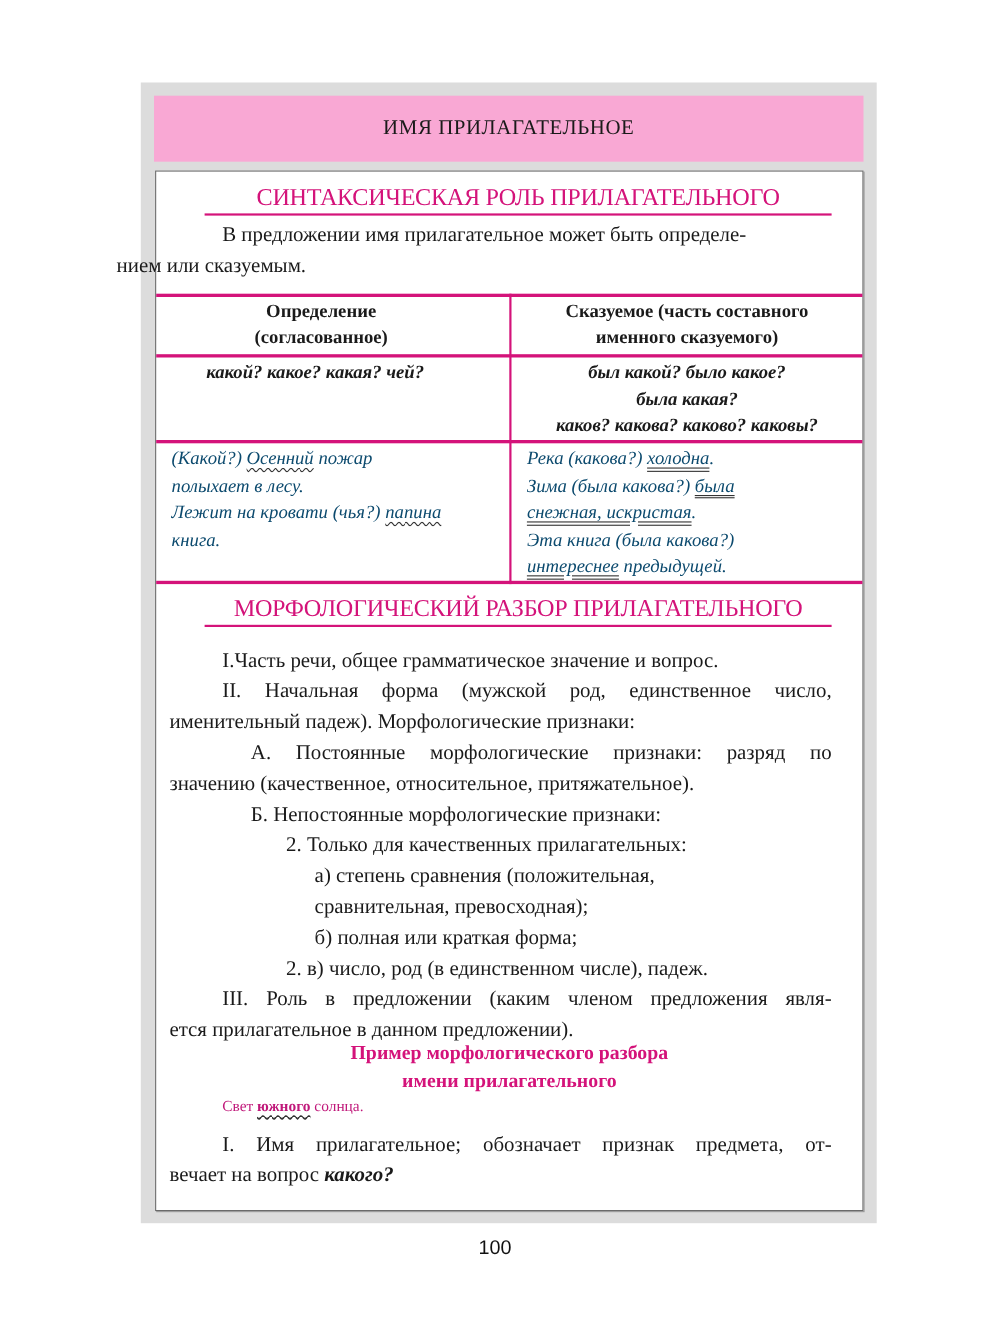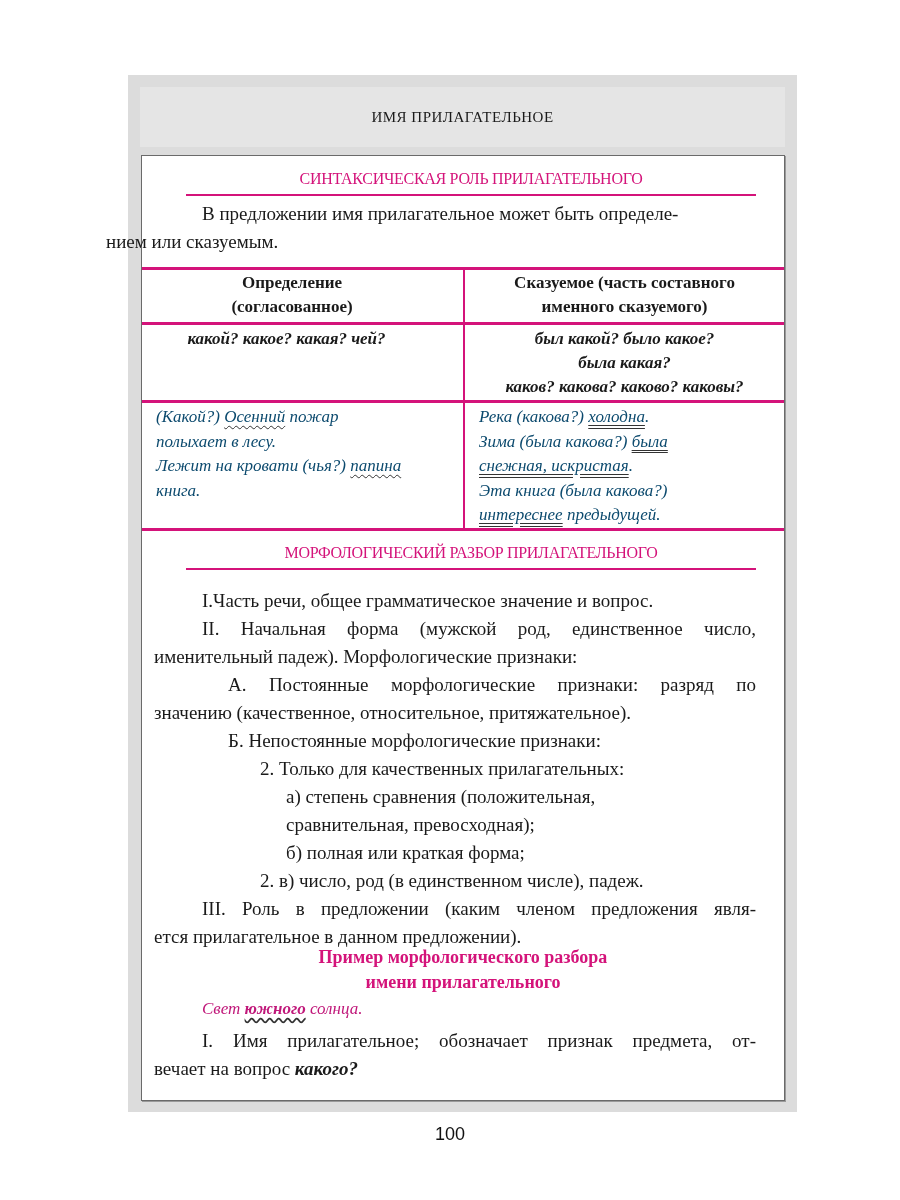--- a/index.html
+++ b/index.html
@@ -7,30 +7,30 @@
     width: 900px; height: 1200px; background: #ffffff; position: relative;
     font-family: "Liberation Serif", "DejaVu Serif", serif; color: #1a1a1a;
     overflow: hidden;
   }
   .frame {
     position: absolute; left: 128px; top: 75px; width: 669px; height: 1037px;
     background: #dcdcdc;
   }
   .title-bar {
     position: absolute; left: 140px; top: 87px; width: 645px; height: 60px;
-    background: #e5e5e5; display: flex; align-items: center; justify-content: center;
-    font-size: 15px; letter-spacing: 0.5px; color: #1a1a1a;
+    background: #f9a8d4; display: flex; align-items: center; justify-content: center;
+    font-size: 19px; letter-spacing: 0.5px; color: #1a1a1a;
   }
   .panel {
     position: absolute; left: 141px; top: 155px; width: 642px; height: 944px;
     background: #ffffff; border: 1px solid #6a6a6a; box-shadow: 1px 1px 0 #9a9a9a;
   }
   .sec-head {
     position: absolute; left: 44px; width: 570px; text-align: center;
-    color: #d4137a; font-size: 16px; letter-spacing: -0.3px;
+    color: #d4137a; font-size: 22px; letter-spacing: -0.3px;
     border-bottom: 2px solid #d4137a; padding-bottom: 2px; line-height: 26px;
   }
   .para {
     position: absolute; left: 12px; width: 600px; font-size: 19px; line-height: 28px;
     text-align: justify;
   }
   .indent { text-indent: 48px; }
   
   .tbl {
     position: absolute; left: 0; top: 111px; width: 642px; height: 262px;
@@ -45,21 +45,21 @@
   .cell.ex {
     text-align: left; color: #0c4a6e; font-style: italic; font-size: 17px; line-height: 24.5px;
   }
   .wavy { text-decoration: underline wavy #333; text-underline-offset: 3px; text-decoration-thickness: 1px; }
   .dbl { text-decoration: underline double #333; text-underline-offset: 3px; }
   .morph-line { position: absolute; font-size: 19px; line-height: 28px; white-space: nowrap; }
   .ex-title {
     position: absolute; left: 0; width: 642px; text-align: center; color: #d4137a;
     font-weight: bold; font-size: 18px; line-height: 25px;
   }
-  .ex-sentence { position: absolute; left: 60px; top: 843px; font-size: 17px; font-style: italic; color: #c0187a; text-align: right; }
+  .ex-sentence { position: absolute; left: 60px; top: 843px; font-size: 14px; color: #c0187a; text-align: right; }
   .ex-sentence .adj { font-weight: bold; text-decoration: underline wavy #333; text-underline-offset: 3px; }
   .page-num {
     position: absolute; left: 0; width: 900px; top: 1124px; text-align: center;
     font-family: "Liberation Sans", "DejaVu Sans", sans-serif; font-size: 18px; color: #111;
   }
   .ital-bold { font-style: italic; font-weight: bold; }
 </style>
 </head>
 <body>
 

